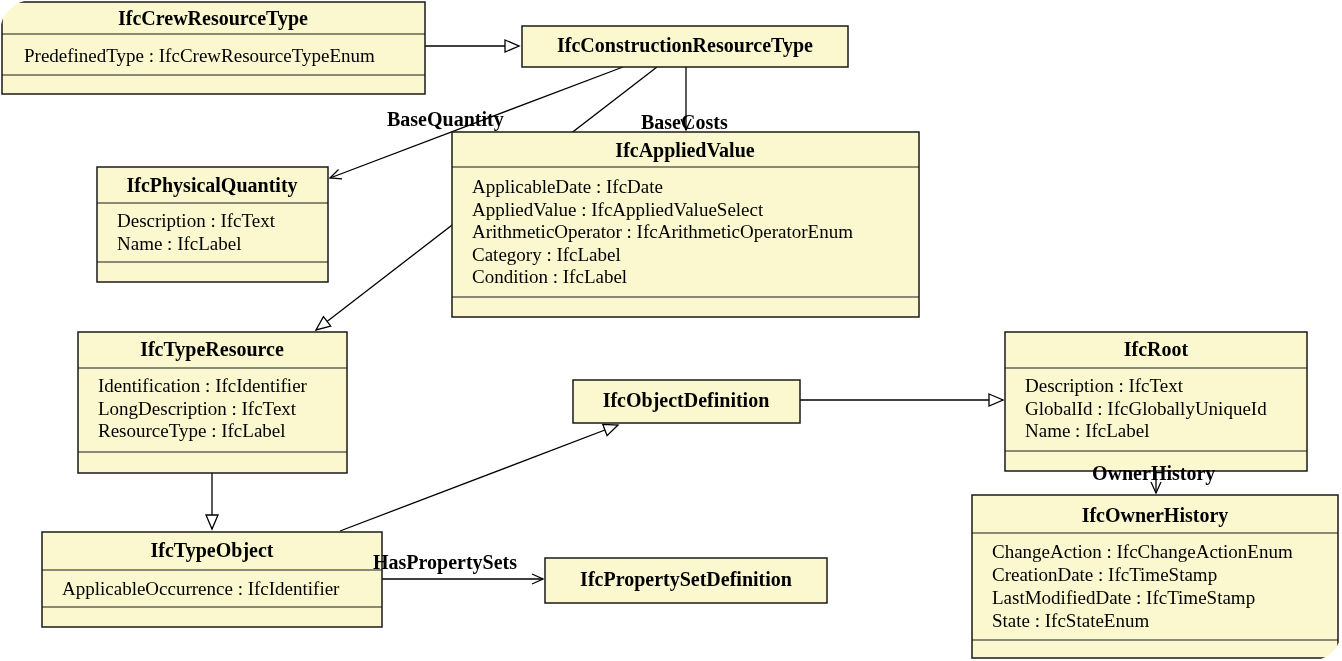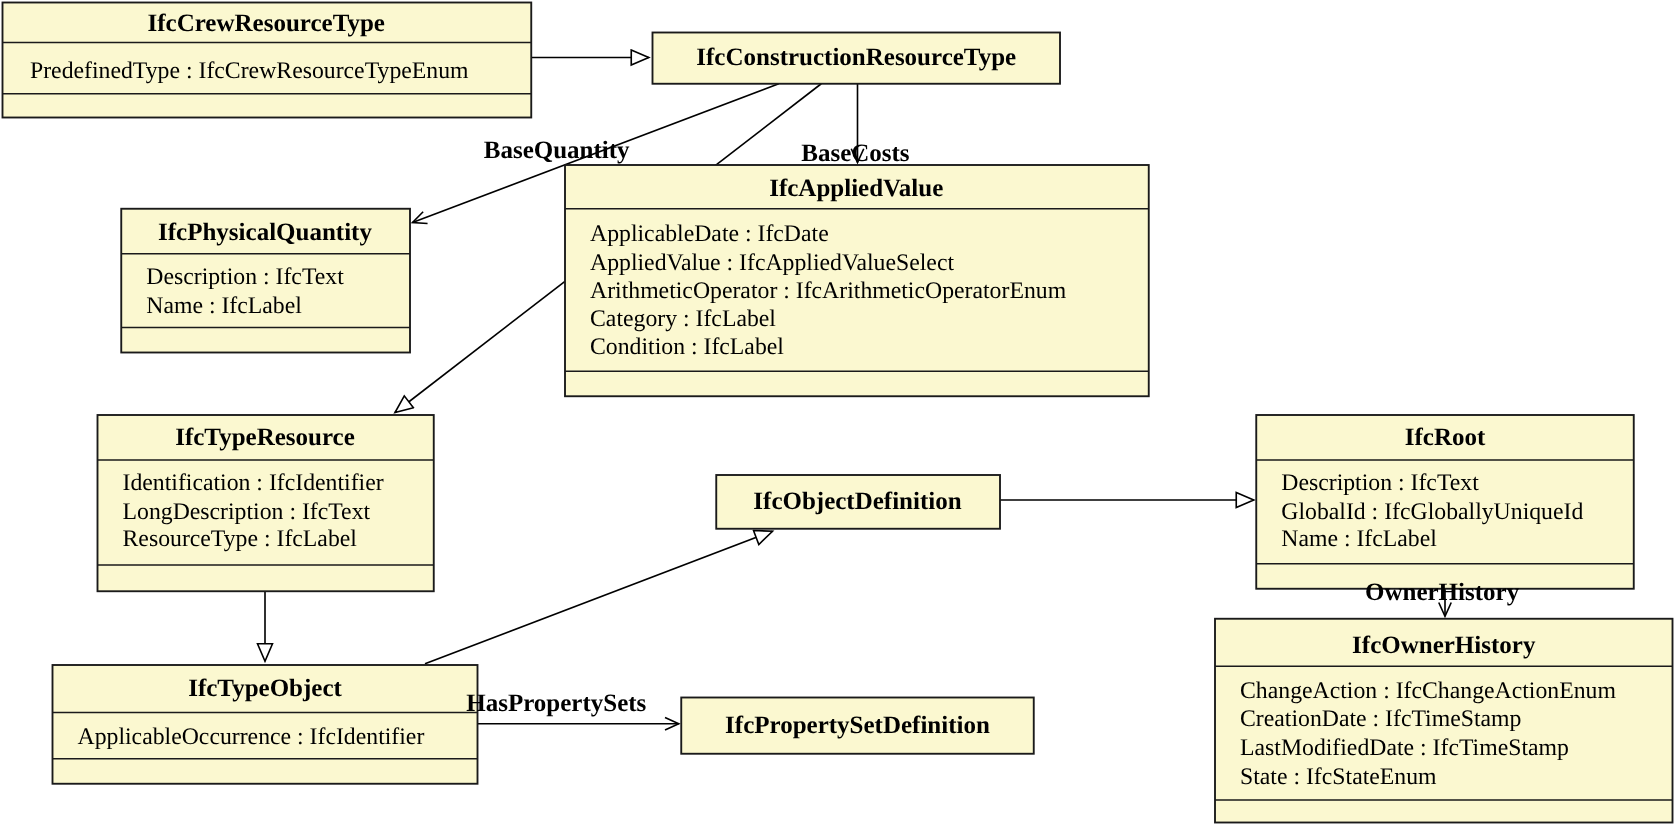--- a/index.html
+++ b/index.html
@@ -1,16 +1,16 @@
 <!DOCTYPE html>
 <html><head>
 <meta charset="utf-8">
 <style>
   html,body{margin:0;padding:0;background:#ffffff;}
-  .stage{position:relative;width:1342px;height:661px;background:#ffffff;overflow:hidden;}
+  .stage{position:relative;width:1342px;height:661px;background:#ffffff;overflow:hidden;border-radius:32px;}
   svg{display:block;}
   .node rect{fill:#fbf8d0;stroke:#1a1a1a;stroke-width:1.5;}
   .node line{stroke:#1a1a1a;stroke-width:1.2;}
   .title{font-family:"Liberation Serif","DejaVu Serif",serif;font-size:20px;font-weight:bold;fill:#000;text-anchor:middle;}
   .attr{font-family:"Liberation Serif","DejaVu Serif",serif;font-size:19px;fill:#000;}
   .edge{stroke:#000;stroke-width:1.3;fill:none;}
   .edge-label{font-family:"Liberation Serif","DejaVu Serif",serif;font-size:20px;font-weight:bold;fill:#000;}
 </style>
 </head>
 <body>

